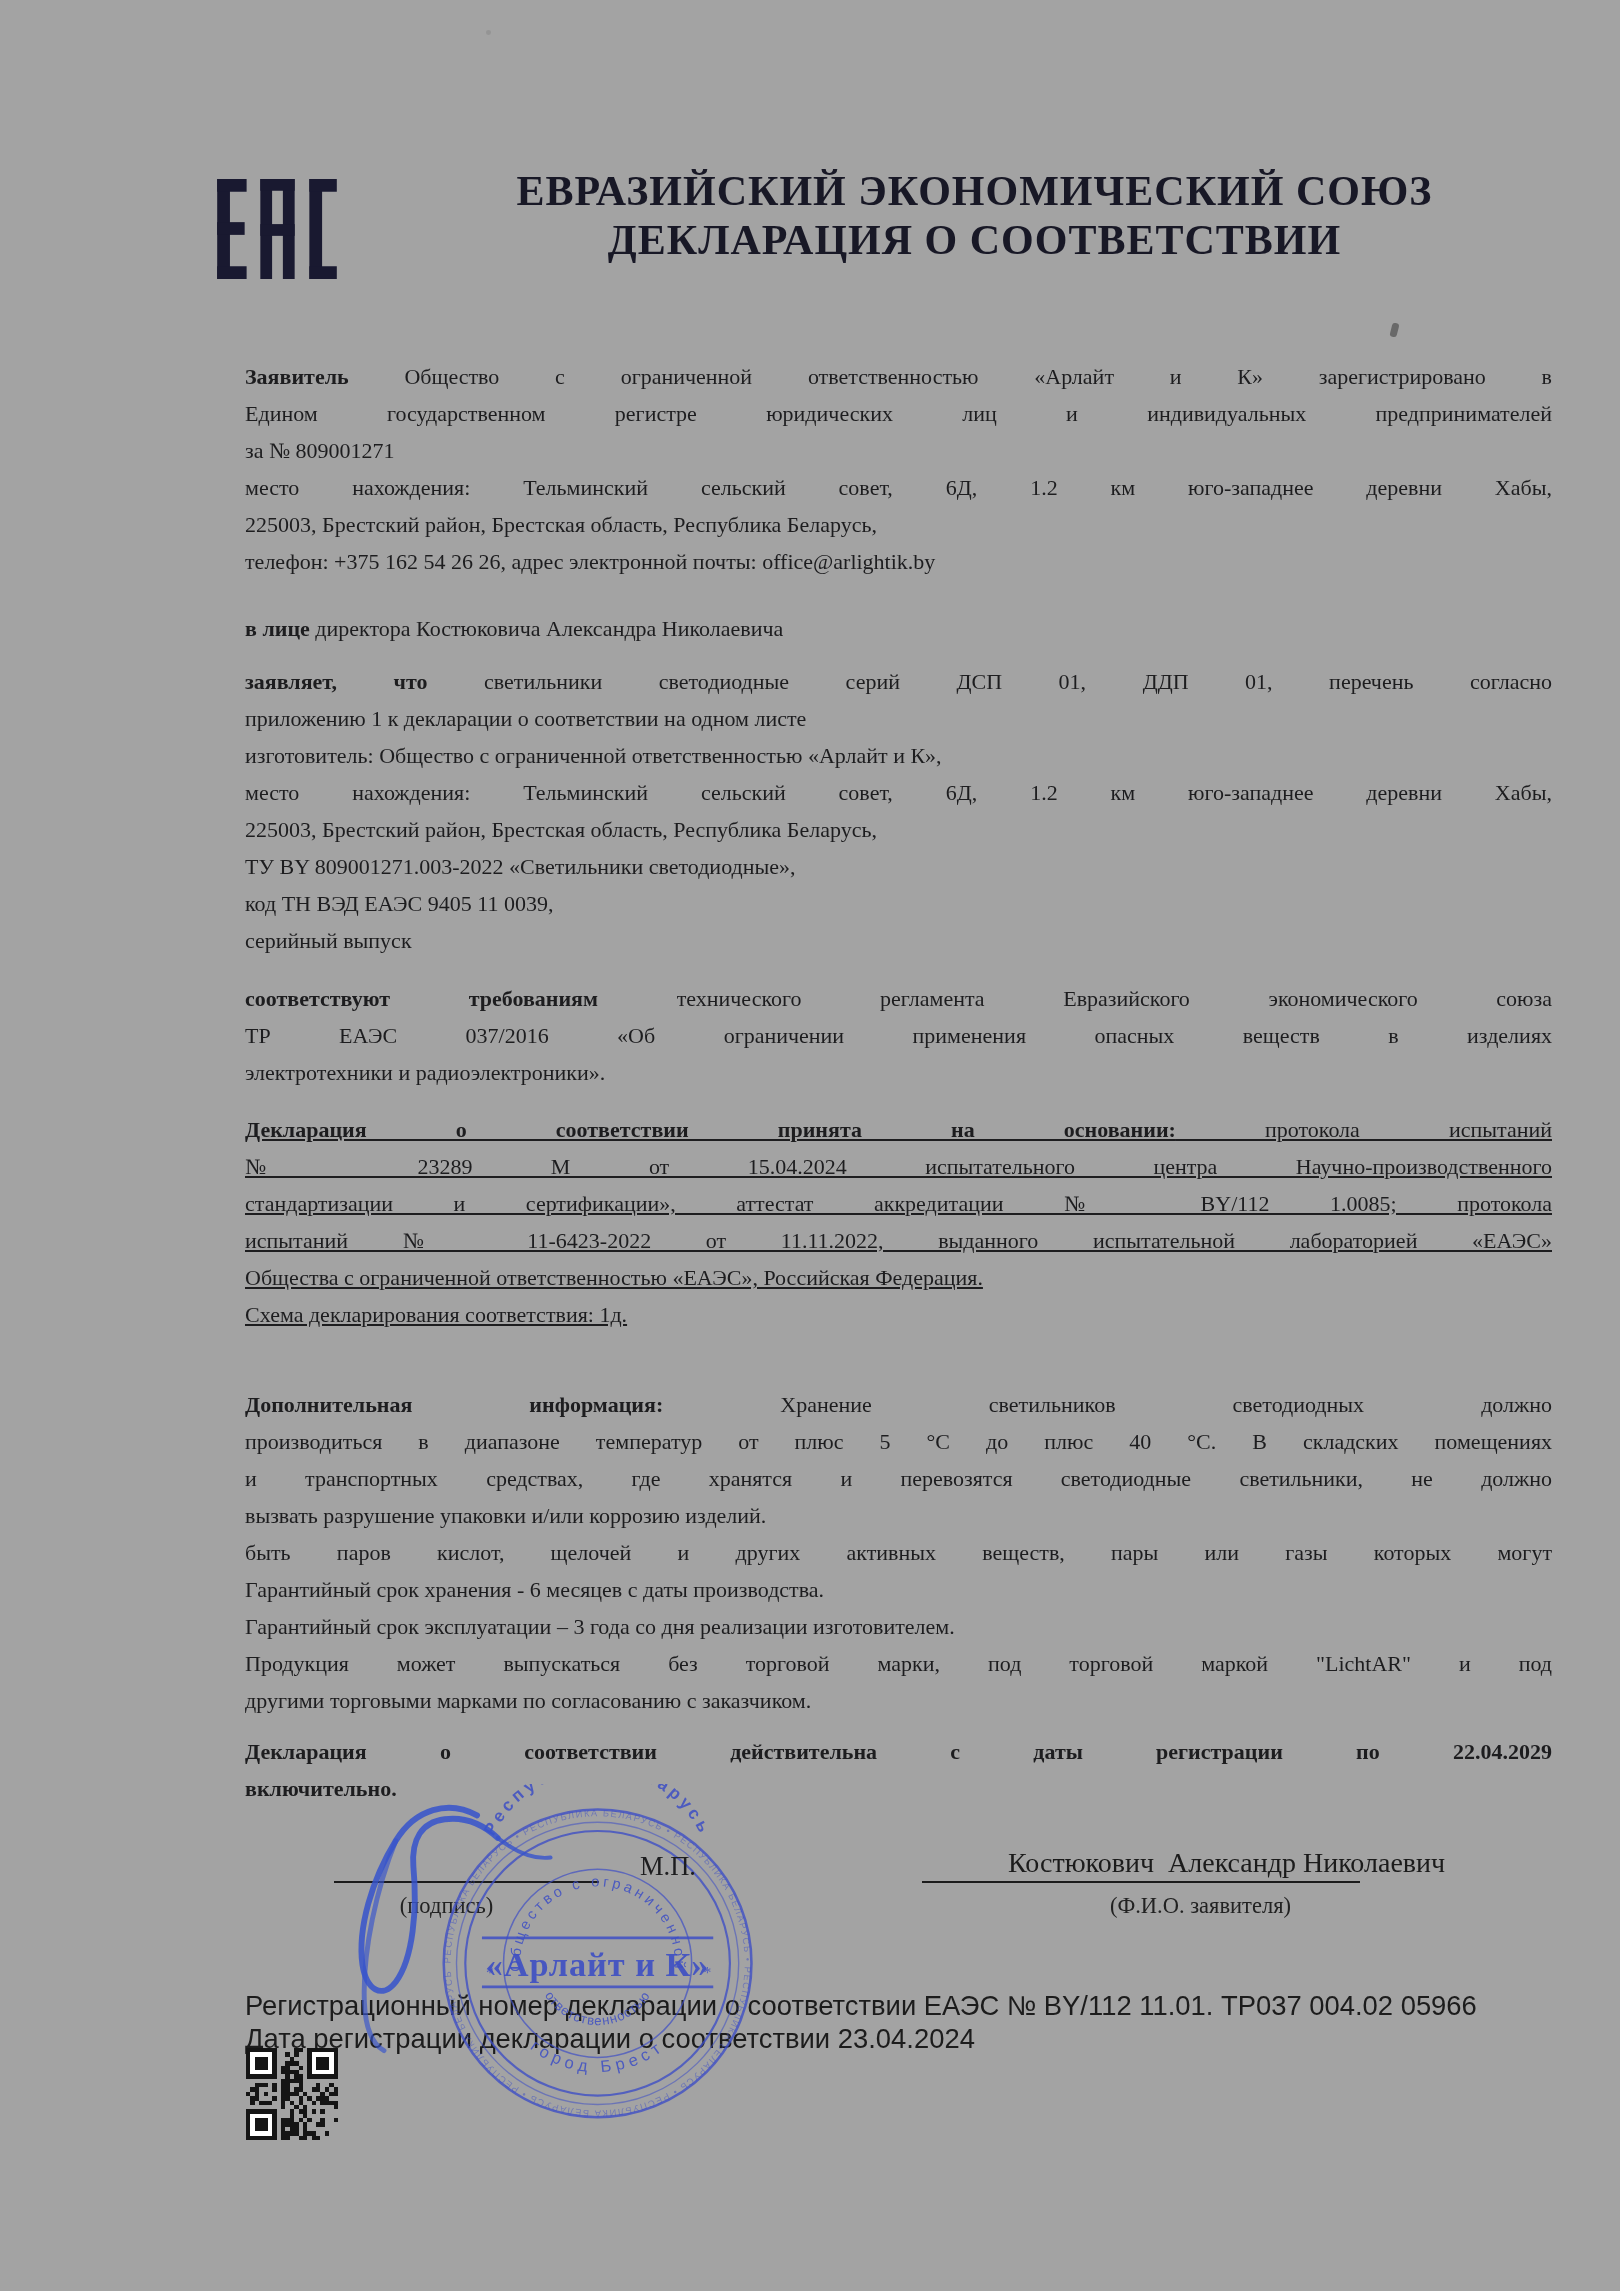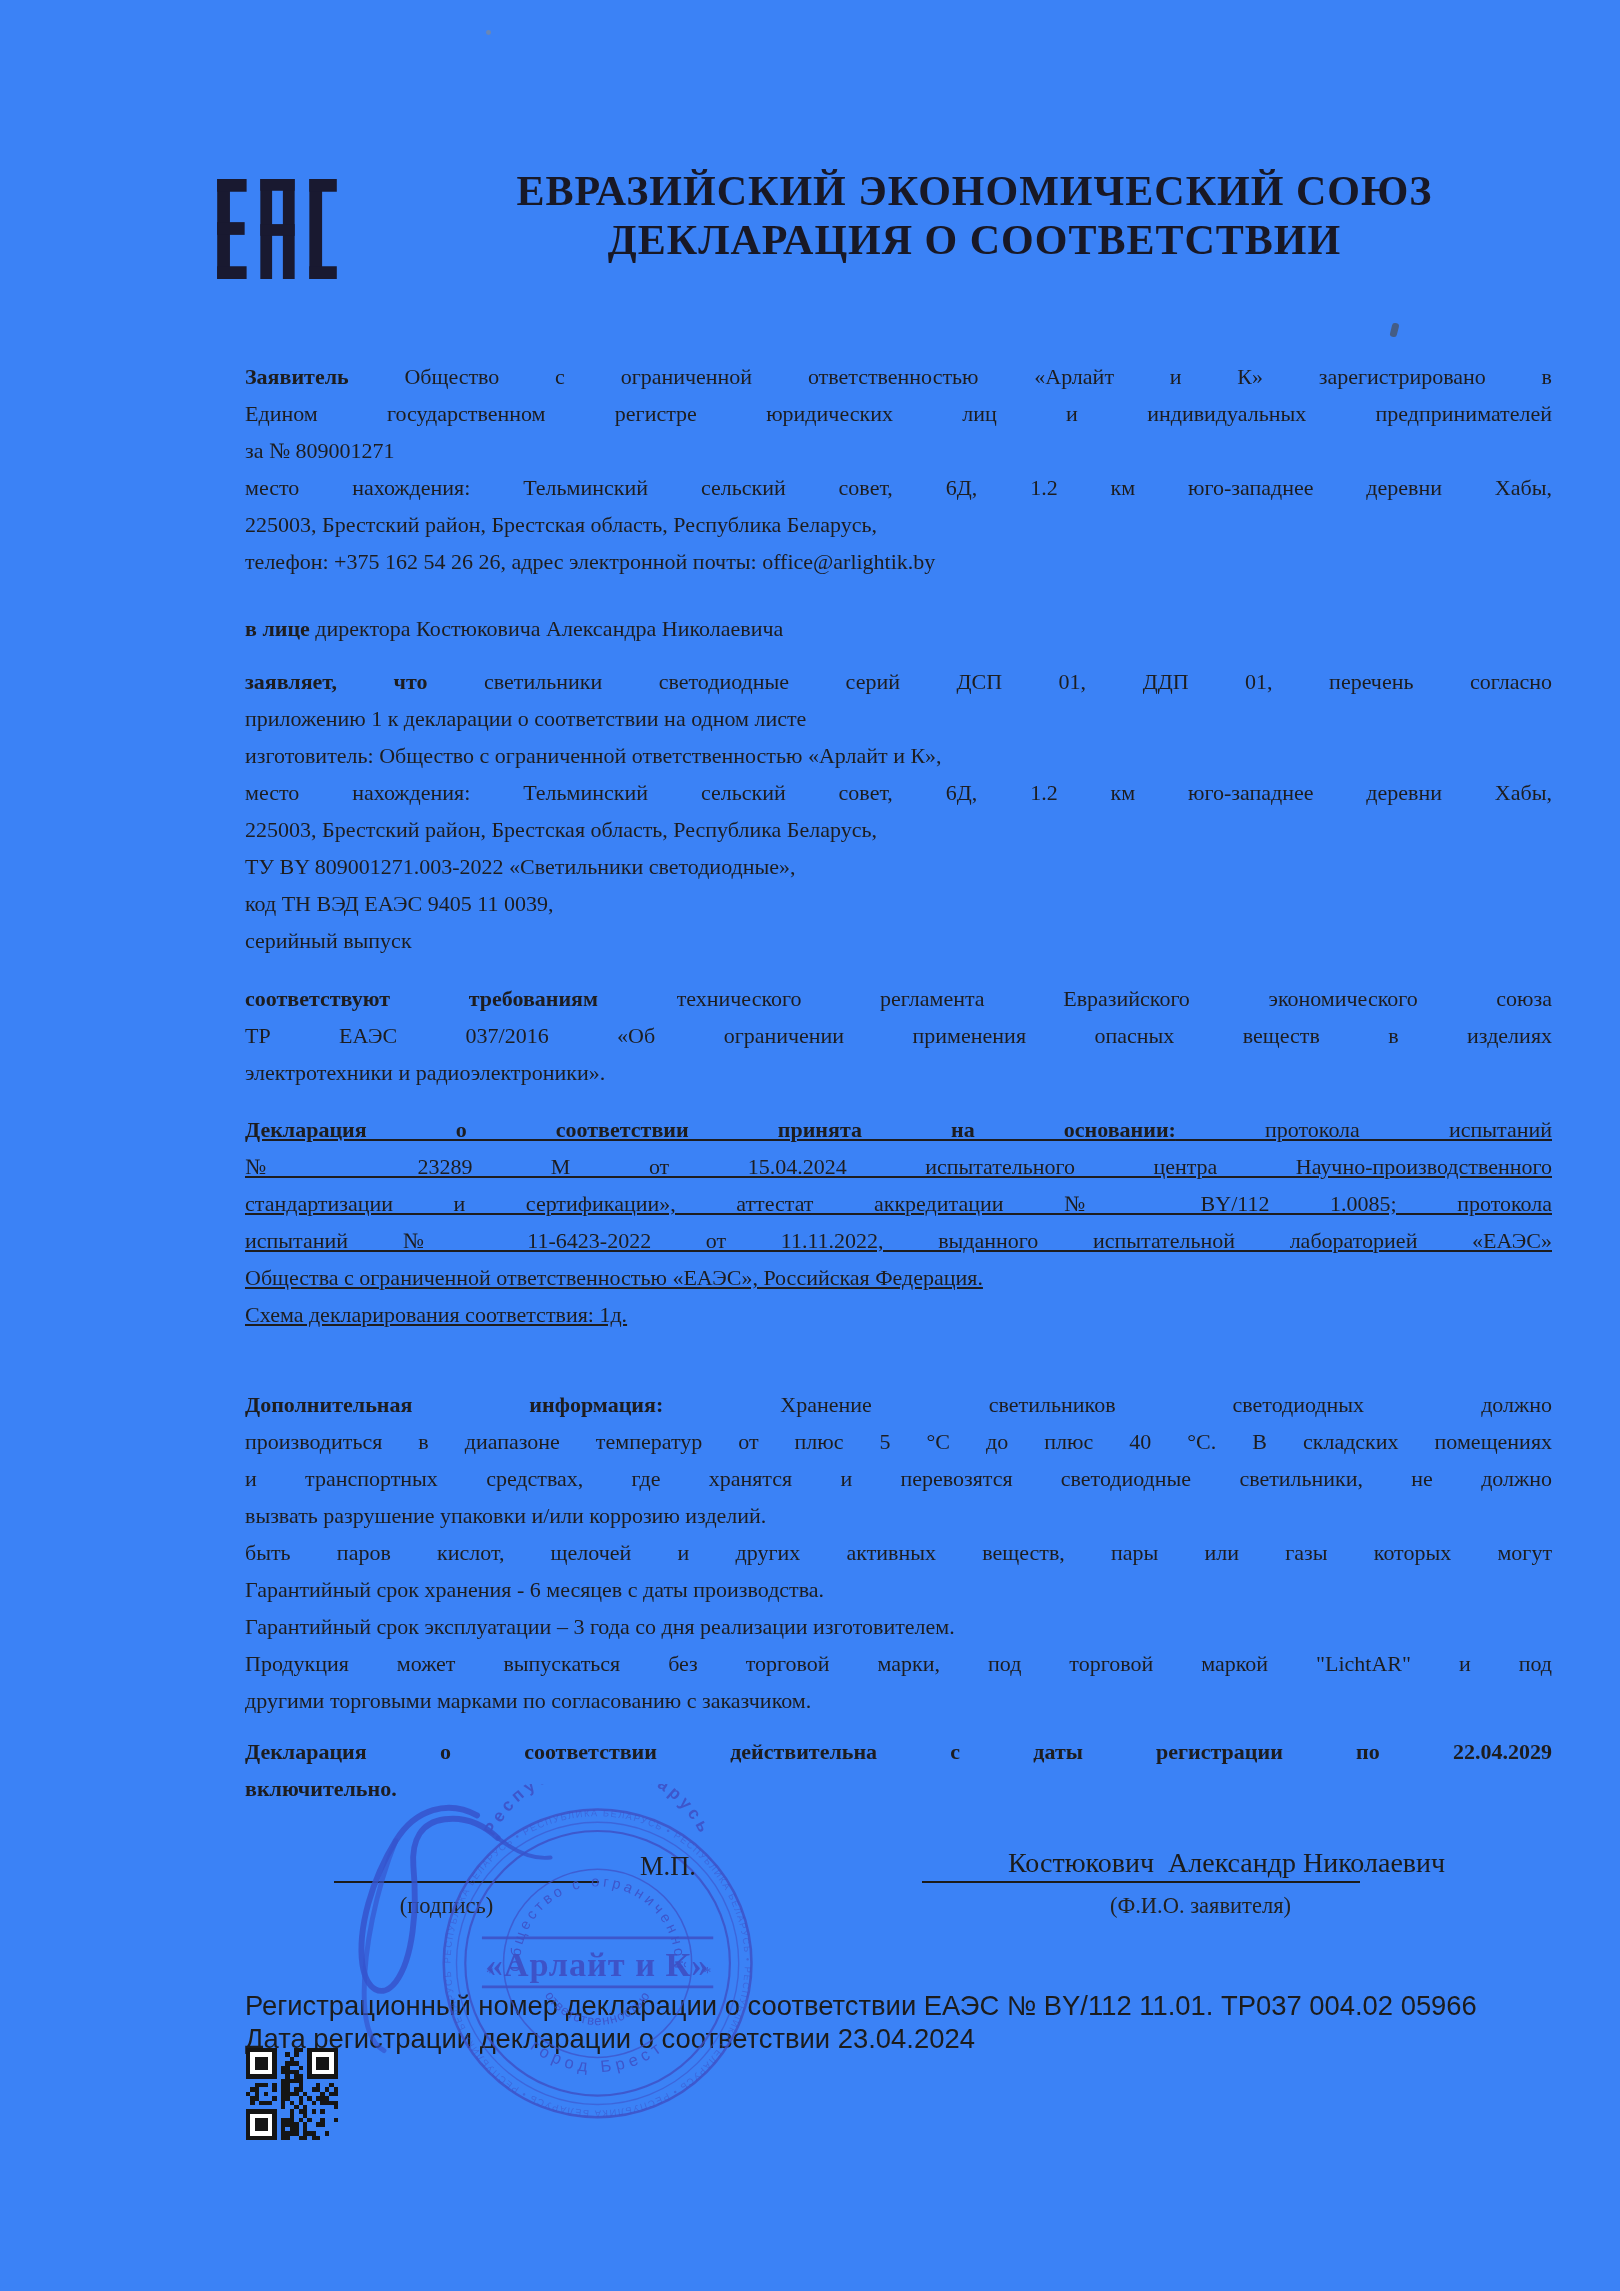--- a/index.html
+++ b/index.html
@@ -1,16 +1,16 @@
 <!DOCTYPE html>
 <html><head>
 <meta charset="utf-8">
 <style>
   html,body{margin:0;padding:0;background:#888;}
-  .page{position:relative;width:1620px;height:2292px;background:#3b82f6;margin:0 auto;overflow:hidden;
+  .page{position:relative;width:1620px;height:2292px;background:#a3a3a3;margin:0 auto;overflow:hidden;
         font-family:"Liberation Serif", serif;color:#1d1d1f;}
   .title{position:absolute;left:396px;top:167px;width:1157px;text-align:center;
          font-weight:bold;font-size:42px;line-height:49px;letter-spacing:1px;color:#181826;}
   .para{position:absolute;left:245px;width:1307px;font-size:22px;line-height:37px;}
   .tline{white-space:nowrap;height:37px;}
   .tline.fill{text-align:justify;text-align-last:justify;white-space:normal;}
   .b{font-weight:bold;}
   .sigline{position:absolute;height:0;border-top:2.9px solid #1b1b1b;}
   .sigline.left{left:334px;top:1881px;width:265px;}
   .sigline.right{left:922px;top:1881px;width:438px;}

